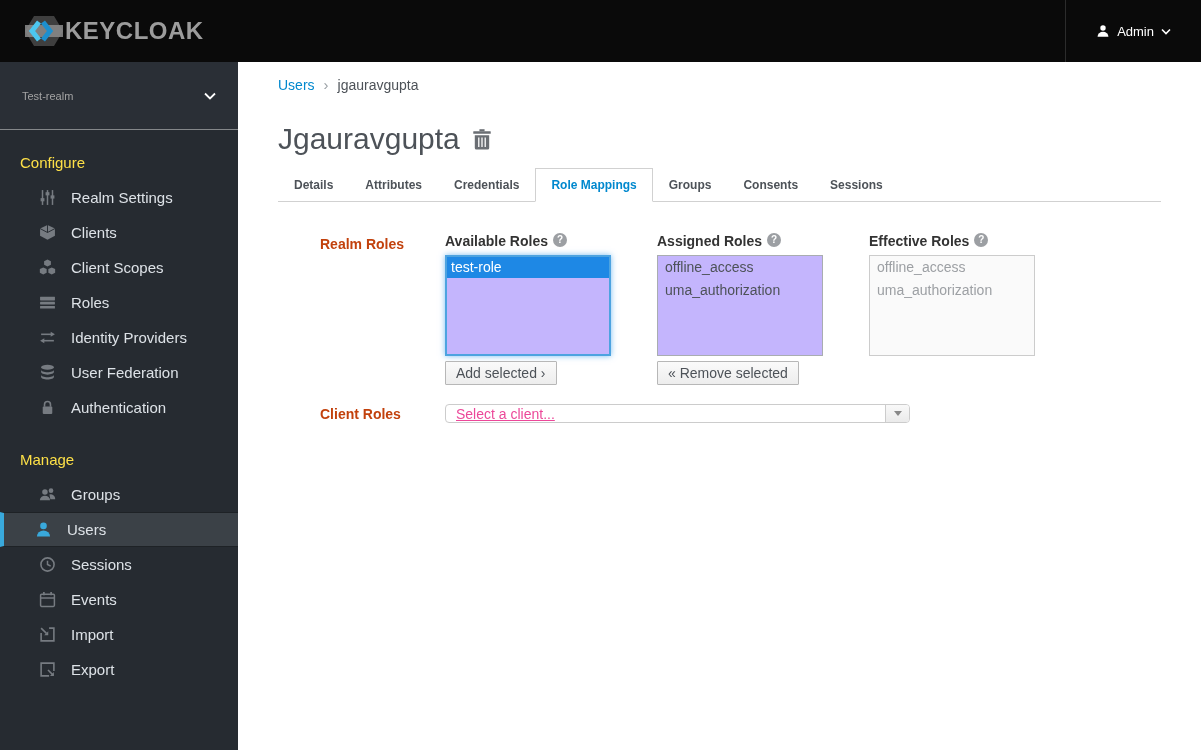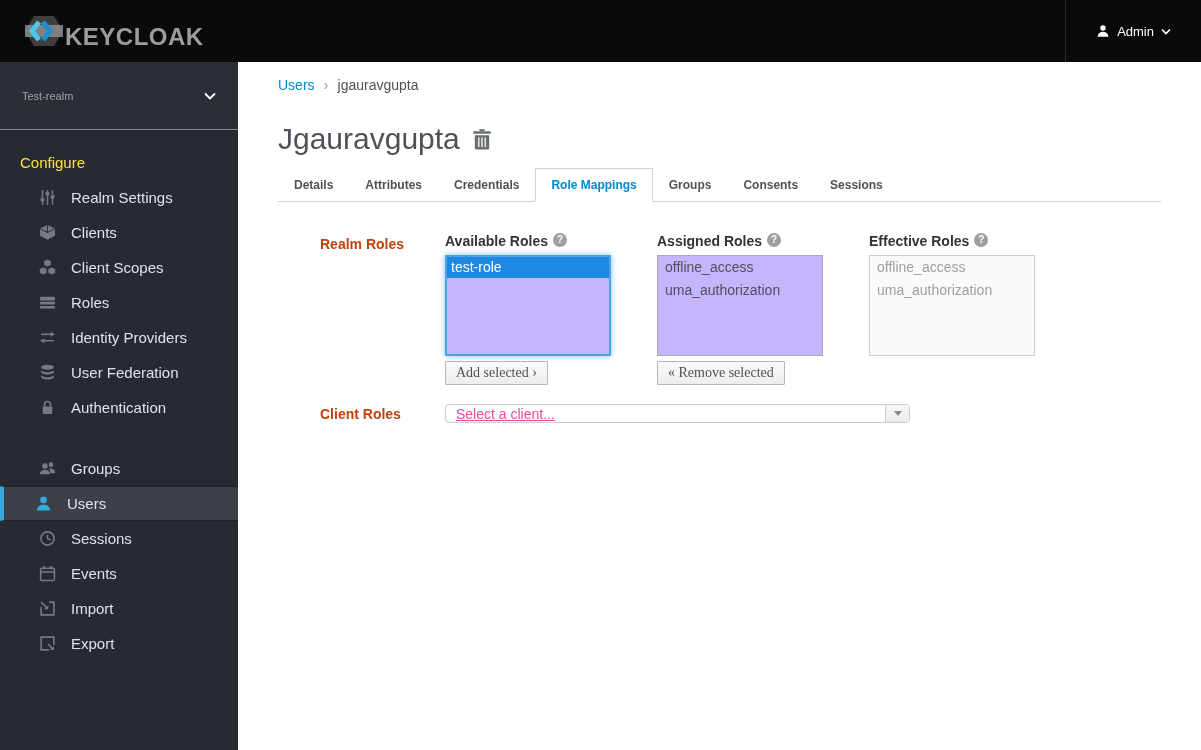--- a/index.html
+++ b/index.html
@@ -2,21 +2,21 @@
 <html><head>
 <meta charset="utf-8">
 <style>
   * { margin:0; padding:0; box-sizing:border-box; }
   html,body { width:1201px; height:750px; overflow:hidden; background:#fff;
     font-family:"Liberation Sans", sans-serif; }
 
   
   .topbar { position:absolute; top:0; left:0; width:1201px; height:62px;
     background:#0a0a0a; display:flex; align-items:center; justify-content:space-between; z-index:10; }
-  .logo { display:flex; align-items:flex-end; padding-left:24px; gap:1px; cursor:pointer; }
+  .logo { display:flex; align-items:center; padding-left:24px; gap:1px; cursor:pointer; }
   .logo-text { font-size:24px; font-weight:bold; color:#9c9c9c; letter-spacing:.5px; }
   .user-menu { height:62px; display:flex; align-items:center; gap:7px; color:#fff;
     font-size:13px; padding:0 30px; border-left:1px solid #2c2c2c; cursor:pointer; }
 
   
   .sidebar { position:absolute; top:62px; left:0; width:238px; height:688px; background:#262b31; }
   .realm-selector { height:68px; background:#2a2f36; border-bottom:1px solid #84878a;
     display:flex; align-items:center; justify-content:space-between; padding:0 22px;
     color:#a3a3a3; font-size:11px; cursor:pointer; }
   .nav { padding-top:24px; }
@@ -56,21 +56,21 @@
     flex:0 0 14px; }
   .listbox { height:101px; border:1px solid #a9adb0; background:#c4b5fd; overflow:hidden;
     font-size:14px; color:#4d5258; cursor:pointer; }
   .listbox .opt { padding:2px 7px; line-height:19px; white-space:nowrap; }
   .listbox.focused { border:2px solid #4da3e0; box-shadow:0 0 6px rgba(82,168,236,.75); }
   .listbox.focused .opt { padding:1px 4px; }
   .listbox .opt.selected { background:#1e88e5; color:#fff; }
   .listbox.disabled { background:#fafafa; border-color:#ccc; color:#9da0a4; cursor:default; }
   .box-btn { margin-top:5px; display:inline-block; font-size:14px; color:#4d5258;
     padding:3px 10px; border:1px solid #b7b7b7; border-radius:1px;
-    background:linear-gradient(#fafafa,#ededed); cursor:pointer;font-family:Liberation Serif, serif; }
+    background:linear-gradient(#fafafa,#ededed); cursor:pointer; }
 
   .client-row { margin-top:19px; align-items:center; }
   .client-select { width:465px; height:19px; border:1px solid #ccc; border-radius:4px;
     background:#fff; display:flex; align-items:center; justify-content:space-between;
     color:#ec4899; font-size:14px; cursor:pointer; overflow:hidden;text-decoration:underline; }
   .client-select .ph { padding-left:10px; }
   .select-arrow-box { width:24px; height:26px; border-left:1px solid #ccc;
     background:linear-gradient(#fcfcfc,#e6e6e6); display:flex; align-items:center;
     justify-content:center; border-radius:0 3px 3px 0; }
   .select-arrow { width:0; height:0; border-left:4px solid transparent;
@@ -193,20 +193,21 @@
         <span class="nav-icon">
           <svg width="17" height="17" viewBox="0 0 16 16">
               <path d="M5.2 7.2 V5.2 a2.8 2.8 0 0 1 5.6 0 V7.2" fill="none" stroke="currentColor" stroke-width="1.5"></path>
               <rect x="3.5" y="7" width="9" height="7.2" rx="1" fill="currentColor"></rect>
             </svg></span>
         <span>Authentication</span>
       </div>
     </div>
 
     <div class="nav-section">
+      <div class="nav-section-label">Manage</div>
 
       <div class="nav-item">
         <span class="nav-icon">
           <svg width="17" height="17" viewBox="0 0 16 16" fill="currentColor">
             <circle cx="11.3" cy="4.4" r="2.2"></circle>
               <path d="M9.8 8 a4.2 3.8 0 0 1 5.4 3.7 L15.2 12.5 h-4.5 Z"></path>
             <circle cx="5.6" cy="5.6" r="2.6"></circle>
               <path d="M0.8 13.5 a4.8 4.3 0 0 1 9.6 0 Z"></path>
             </svg></span>
         <span>Groups</span>

